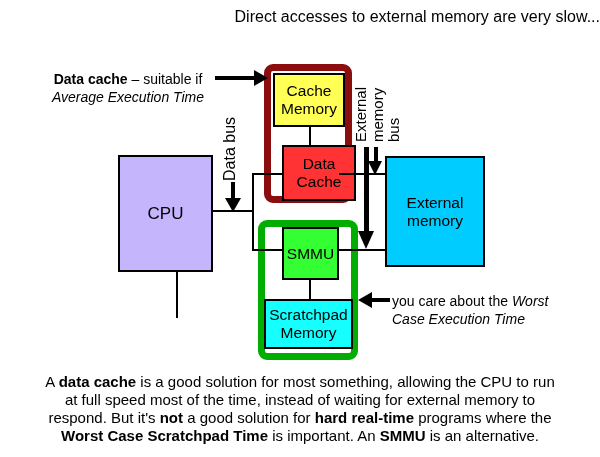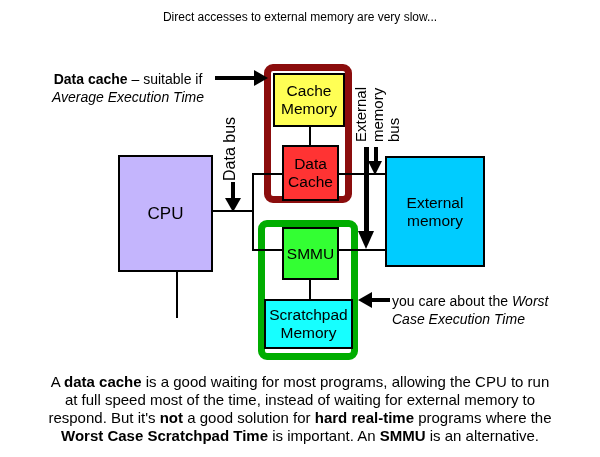--- a/index.html
+++ b/index.html
@@ -1,22 +1,22 @@
 <!DOCTYPE html>
 <html><head>
 <meta charset="utf-8">
 <style>
   * { margin:0; padding:0; box-sizing:border-box; }
   body { background:#fff; }
   .page {
     position:relative; width:600px; height:457px; background:#ffffff;
     font-family:"Liberation Sans", sans-serif; color:#000; overflow:hidden;
   }
-  .title { position:absolute; left:0; top:8px; width:600px; text-align:center;
-           font-size:12px; line-height:18px; }
+  .title { position:absolute; left:0; top:8px; width:600px; text-align:right;
+           font-size:16px; line-height:18px; }
   .footer { position:absolute; left:0; top:373px; width:600px; text-align:center;
             font-size:15px; line-height:18px; }
   .outline { position:absolute; border-style:solid; border-width:7px; border-radius:9px;
              background:#fff; z-index:1; }
   .block { position:absolute; border:2px solid #000; display:flex; align-items:center;
            justify-content:center; text-align:center; white-space:pre-line;
            font-size:15.5px; line-height:18px; z-index:2; }
   .wire { position:absolute; background:#000; z-index:3; }
   .vlabel { position:absolute; transform:rotate(-90deg); white-space:pre-line;
             font-size:15px; line-height:16.5px; z-index:2; text-align:left; }
@@ -46,21 +46,21 @@
 
   <div class="block" style="left: 118px; top: 155px; width: 95px; height: 117px; font-size: 17px; background-color: #c4b5fd;">
     <span>CPU</span>
   </div>
 
   <div class="block" style="left: 273px; top: 73px; width: 72px; height: 54px; background-color: rgb(255, 255, 85);">
     <span>Cache
 Memory</span>
   </div>
 
-  <div class="block" style="left: 282px; top: 145px; width: 57px; height: 56px; background-color: rgb(255, 51, 51);">
+  <div class="block" style="left: 282px; top: 145px; width: 74px; height: 56px; background-color: rgb(255, 51, 51);">
     <span>Data
 Cache</span>
   </div>
 
   <div class="block" style="left: 282px; top: 227px; width: 57px; height: 53px; background-color: rgb(51, 255, 51);">
     <span>SMMU</span>
   </div>
 
   <div class="block" style="left: 264px; top: 299px; width: 89px; height: 50px; background-color: rgb(22, 255, 255);">
     <span>Scratchpad
@@ -118,19 +118,19 @@
     <div><span style="font-weight: bold;">Data cache</span><span> – suitable if</span></div>
     <div><span style="font-style: italic;">Average Execution Time</span></div>
   </div>
 
   <div class="annot" style="left:392px; top:292px; width:180px; text-align:left;">
     <div><span>you care about the </span><span style="font-style: italic;">Worst</span></div>
     <div><span style="font-style: italic;">Case Execution Time</span></div>
   </div>
 
   <div class="footer">
-    <div><span>A </span><span style="font-weight: bold;">data cache</span><span> is a good waiting for most programs, allowing the CPU to run</span></div>
+    <div><span>A </span><span style="font-weight: bold;">data cache</span><span> is a good solution for most something, allowing the CPU to run</span></div>
     <div><span>at full speed most of the time, instead of waiting for external memory to</span></div>
     <div><span>respond. But it's </span><span style="font-weight: bold;">not</span><span> a good solution for </span><span style="font-weight: bold;">hard real-time</span><span> programs where the</span></div>
     <div><span style="font-weight: bold;">Worst Case Scratchpad Time</span><span> is important. An </span><span style="font-weight: bold;">SMMU</span><span> is an alternative.</span></div>
   </div>
 
 </div>
 
 </body></html>

